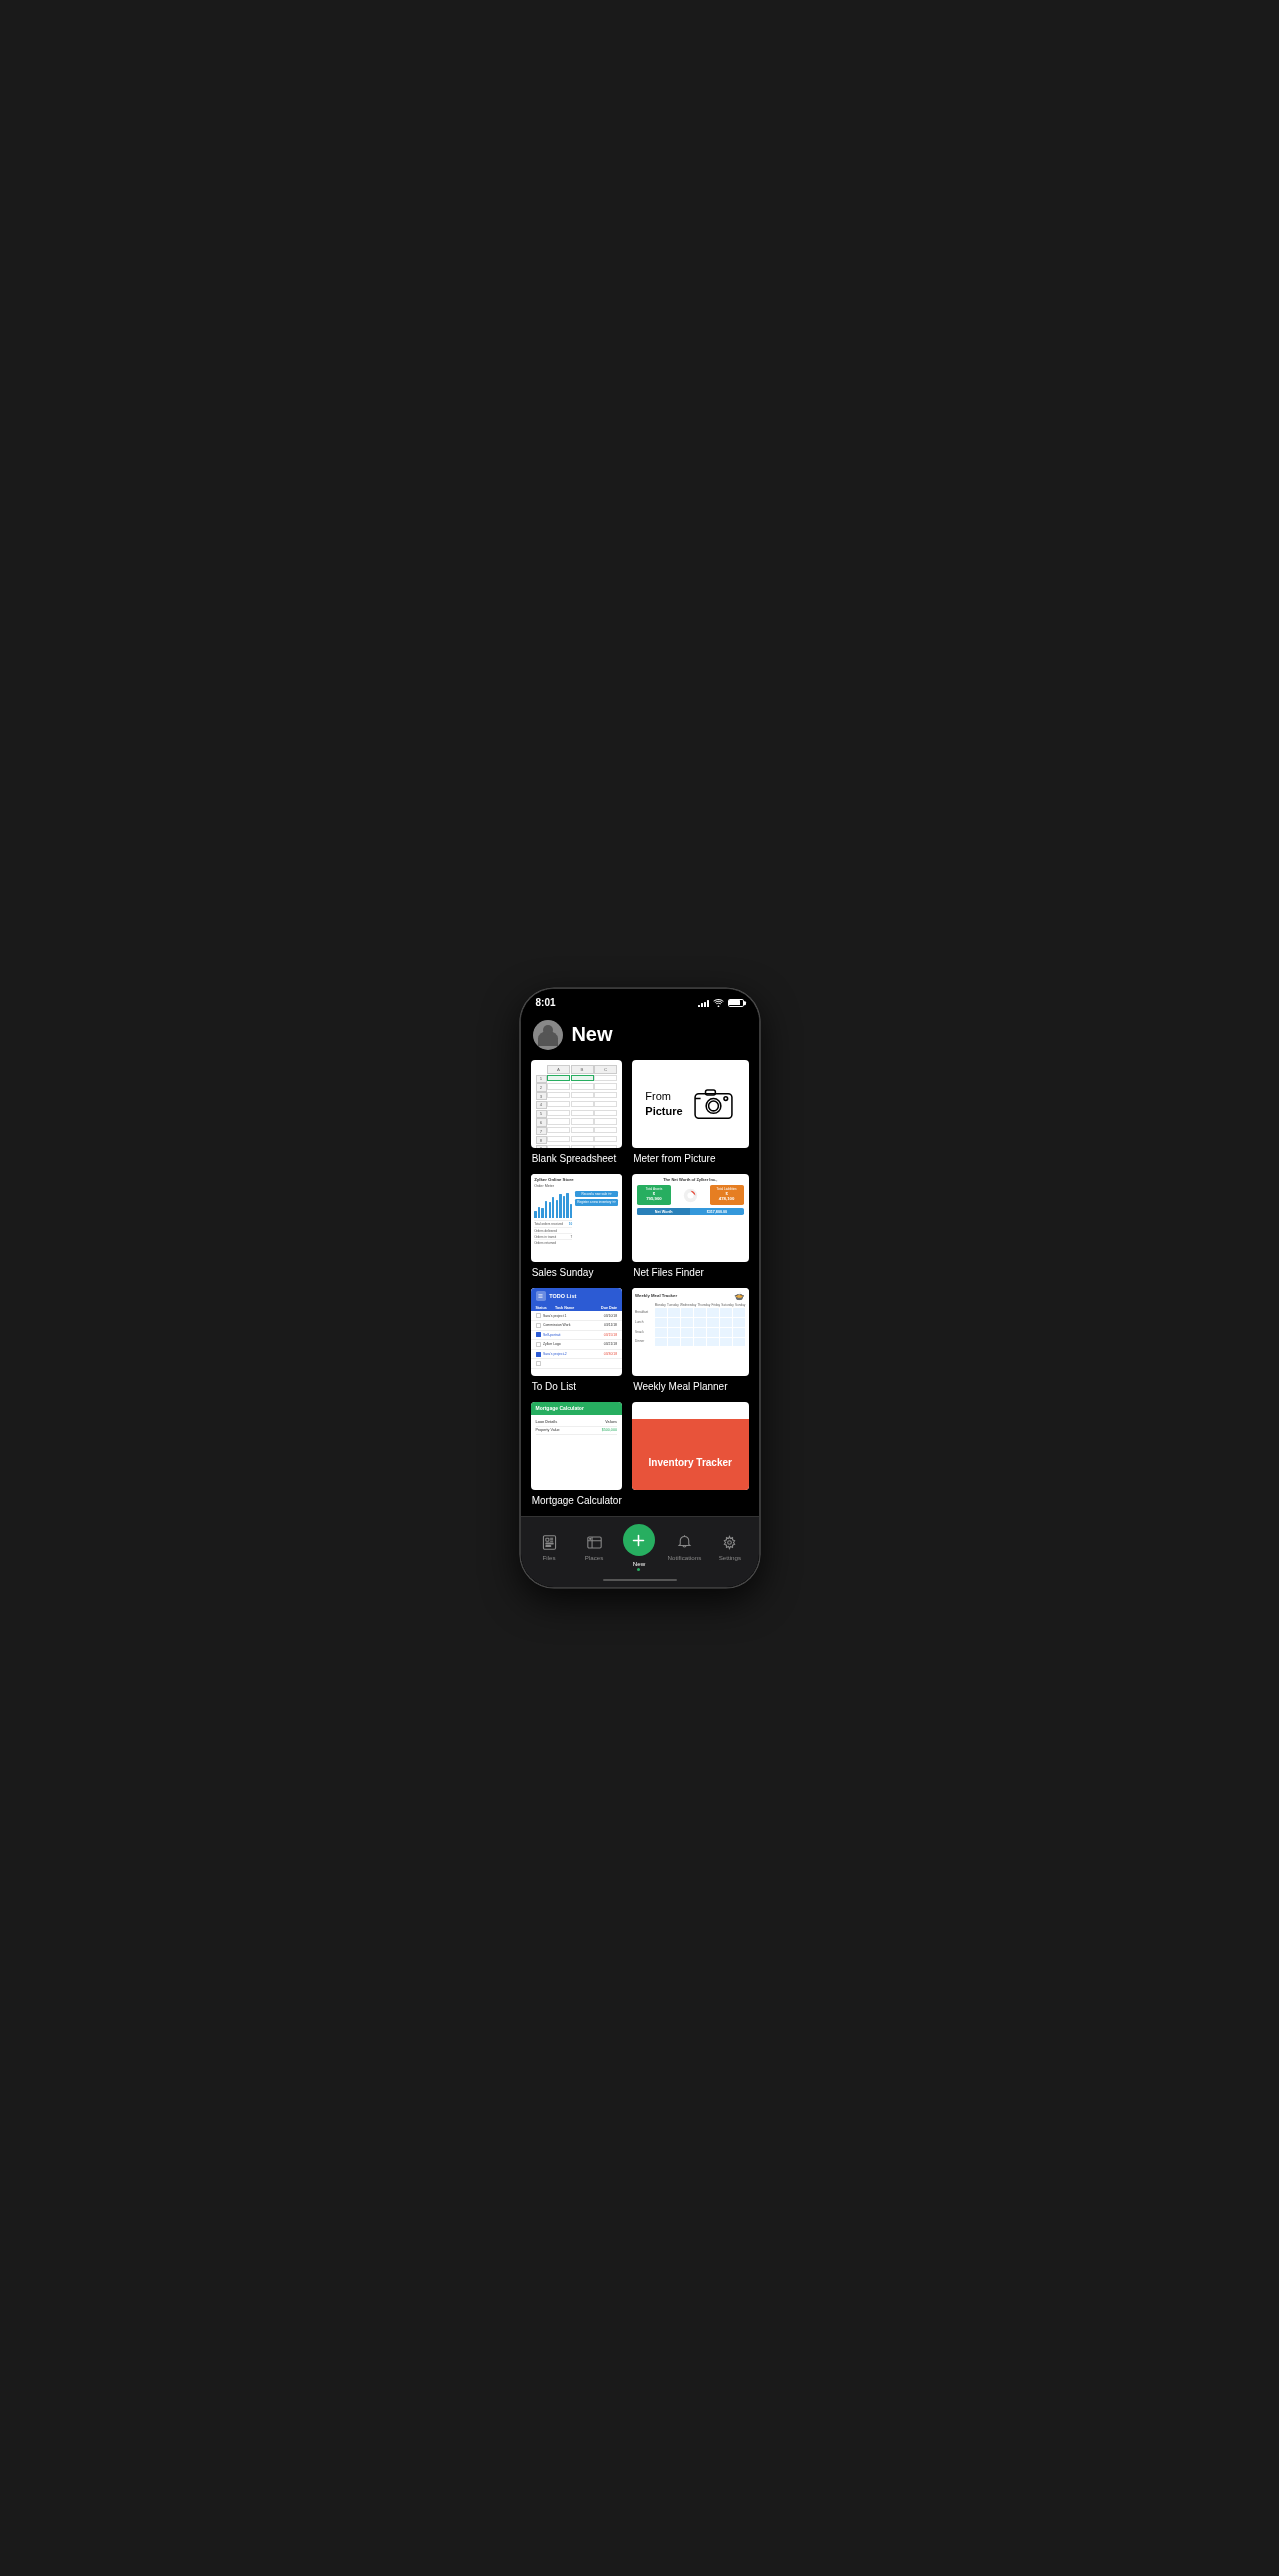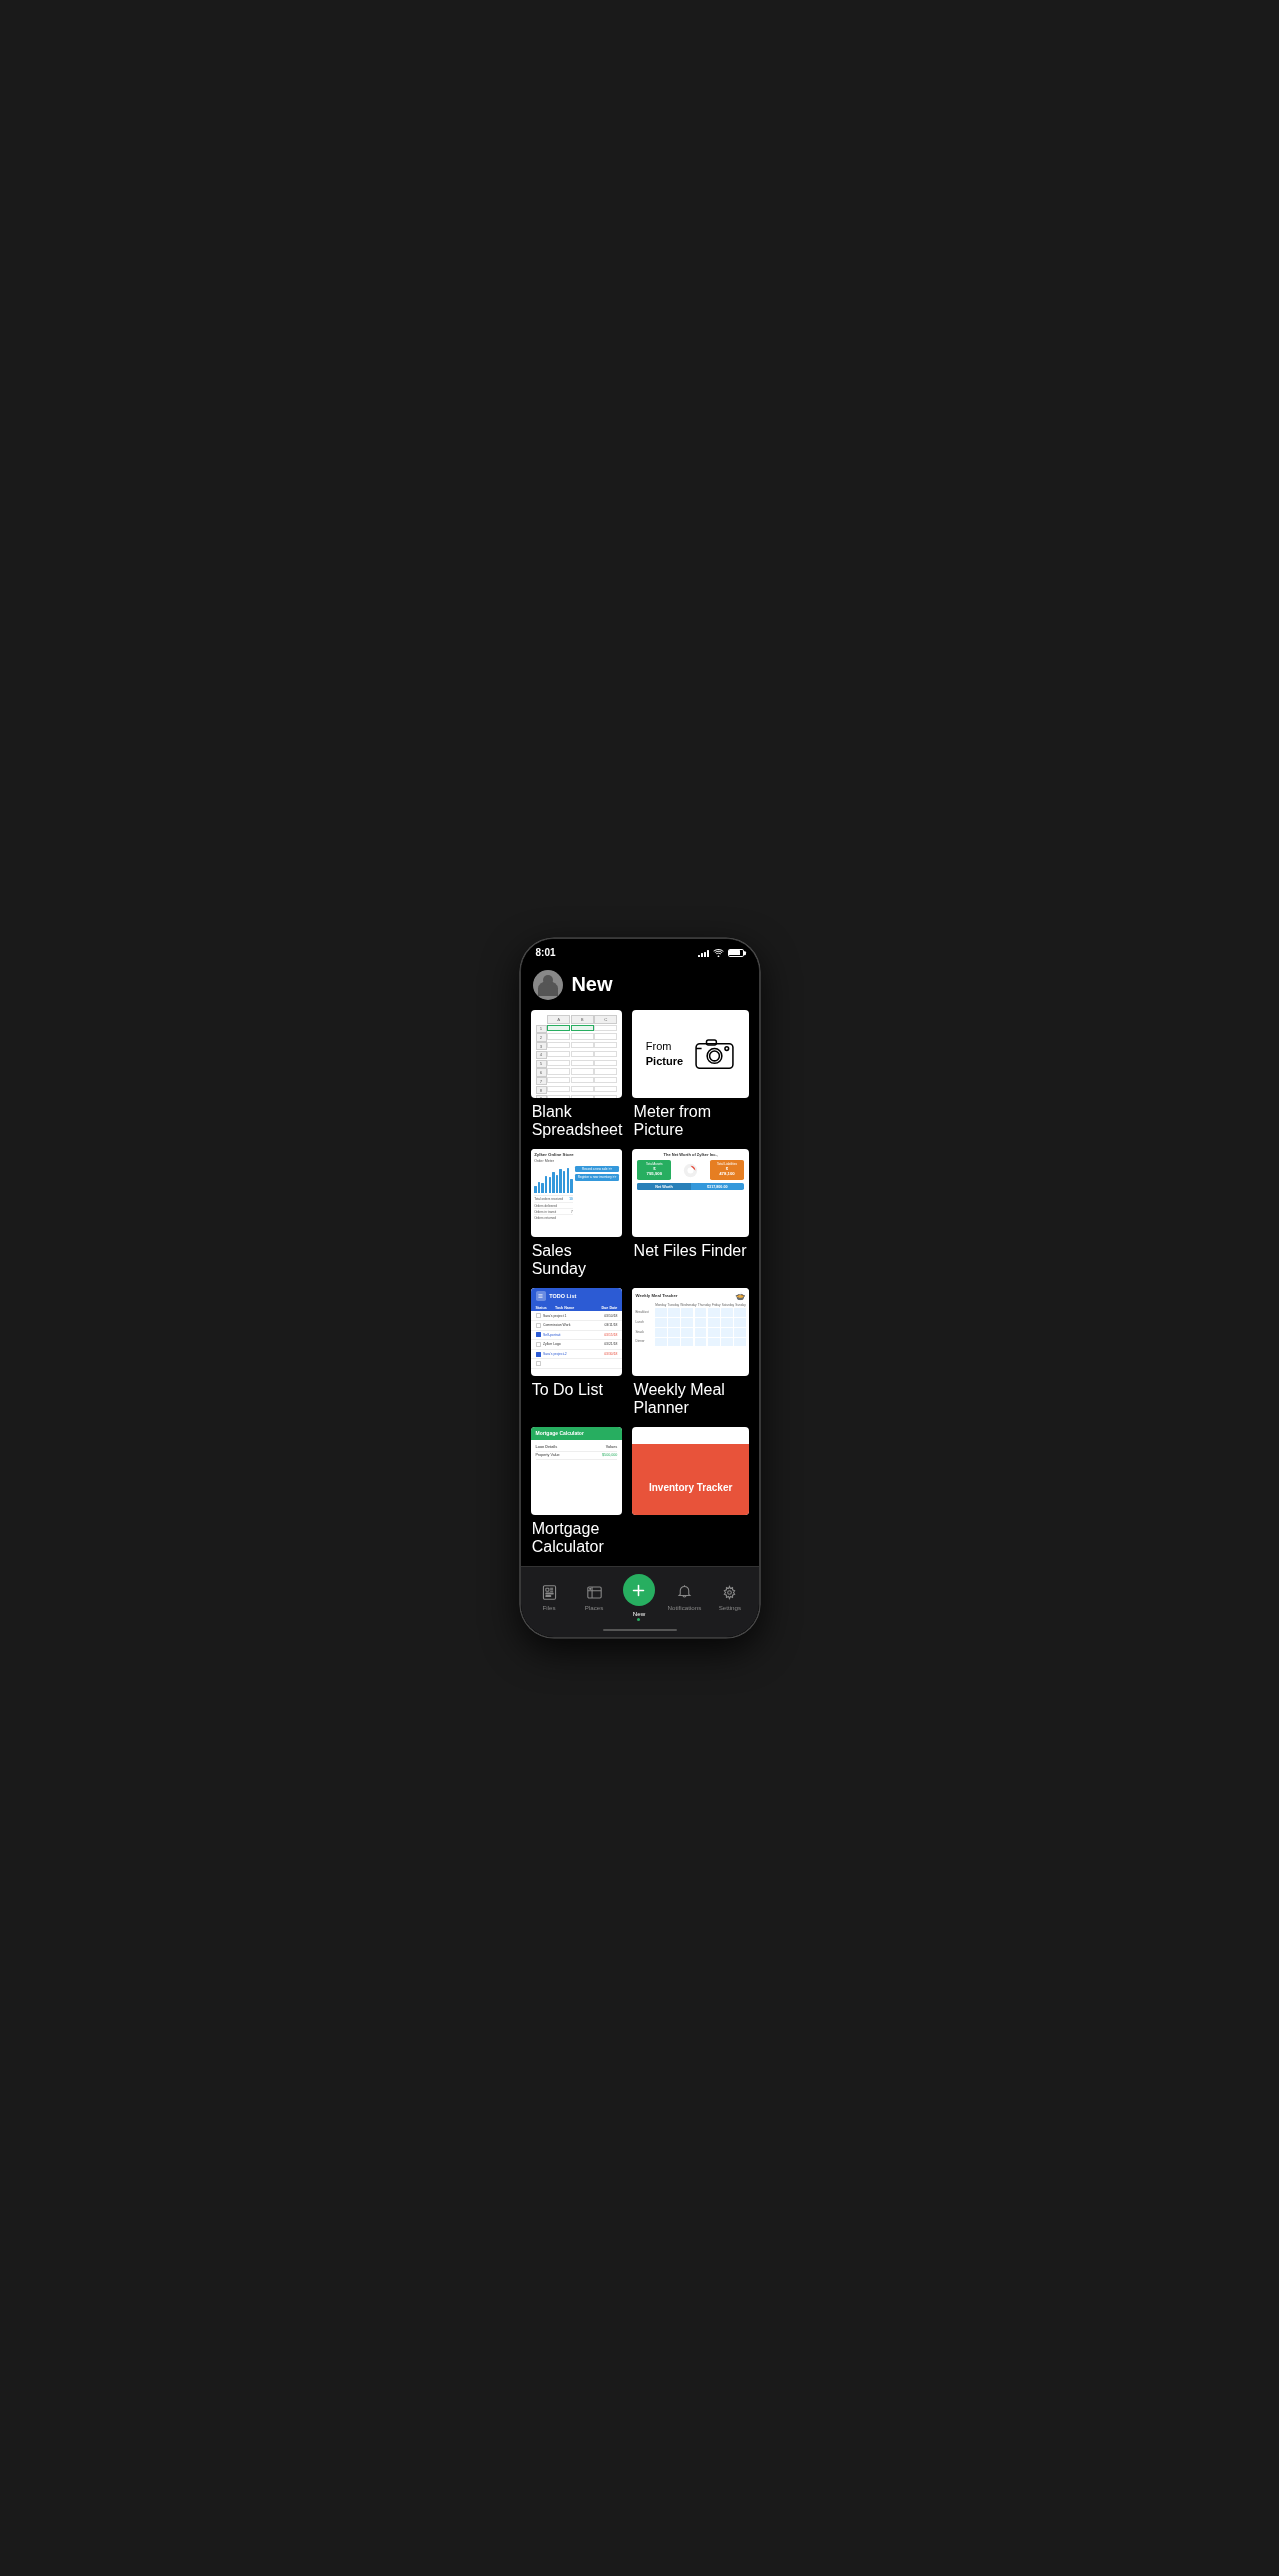--- a/index.html
+++ b/index.html
@@ -158,21 +158,21 @@
     .template-thumbnail {
       width: 100%;
       height: 88px;
       background: #fff;
       border-radius: 4px;
       overflow: hidden;
       position: relative;
     }
     .template-label {
       color: #fff;
-      font-size: 16px;
+      font-size: 10px;
       font-weight: 500;
       padding-left: 1.2px;
     }
 
     
     .spreadsheet-thumb {
       padding: 5px;
       font-size: 4.3px;
     }
     .ss-header-row {

